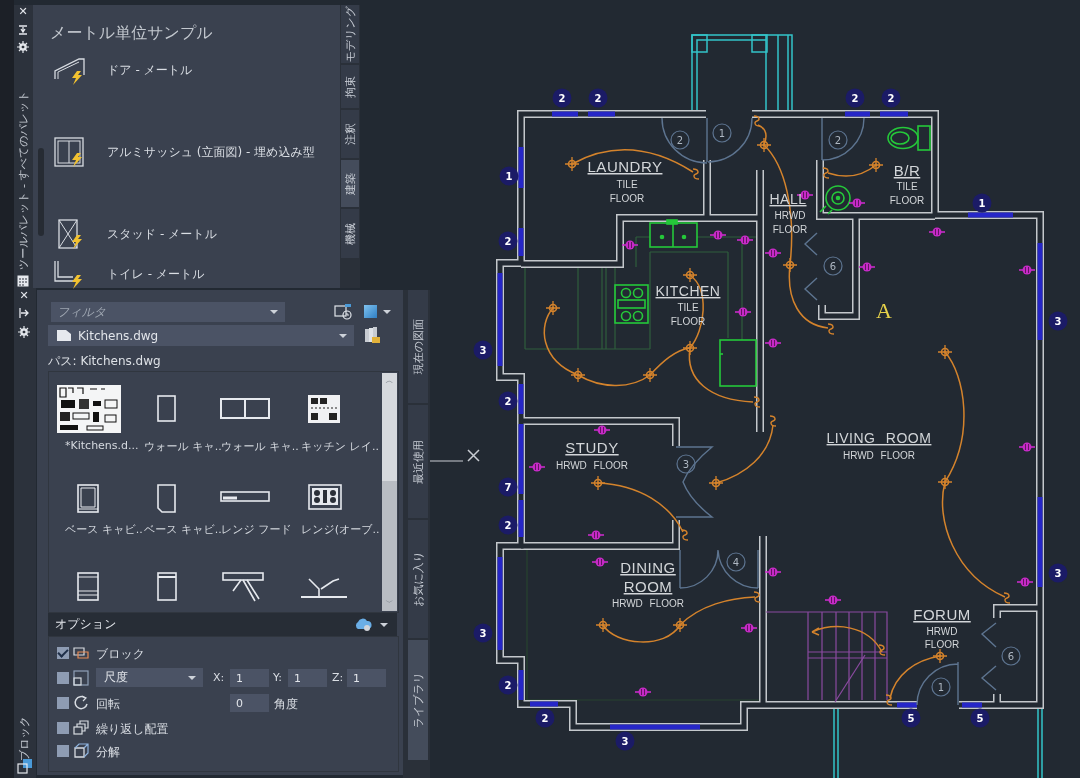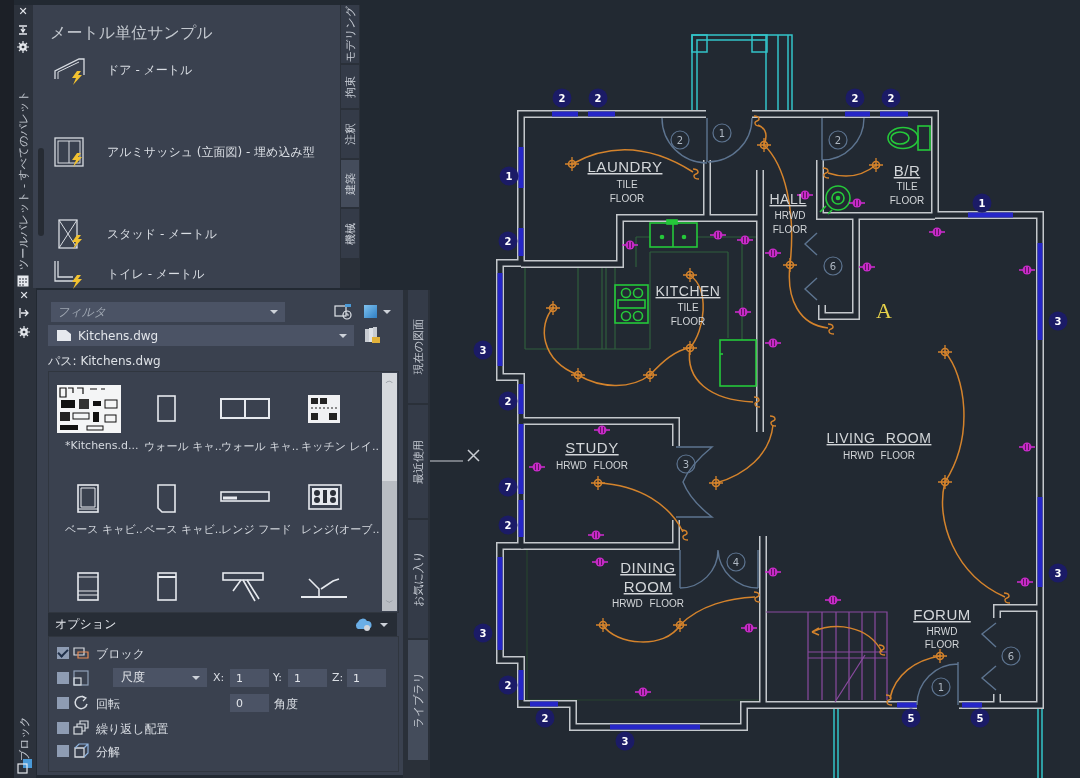--- a/index.html
+++ b/index.html
@@ -633,21 +633,21 @@
             <path d="M6 7H16V13H6Z" fill="none" stroke="#e68b56" stroke-width="1.2"></path>
           </svg>
         <div class="opt-lbl">ブロック</div>
       </div>
       <div class="opt-row" style="top:30px">
         <div class="cb" data-checked="false"></div>
         <svg class="opt-ic" viewBox="0 0 18 16">
             <rect x="2" y="1" width="14" height="14" fill="none" stroke="#8fa0b8" stroke-width="1.2"></rect>
             <rect x="2" y="8" width="7" height="7" fill="none" stroke="#d8dce2" stroke-width="1.2"></rect>
           </svg>
-        <div class="combo" style="left:64px;top:1px;width:94px;height:19px">
+        <div class="combo" style="left:47px;top:1px;width:107px;height:19px">
           <span style="margin-left:8px">尺度</span>
           <div class="caret" style="right:7px;top:8px"></div>
         </div>
         <div class="xyz" style="left:164px">X:</div>
         <input class="field" style="left: 181px; top: 2px; width: 39px;" value="1">
         <div class="xyz" style="left:224px">Y:</div>
         <input class="field" style="left: 239px; top: 2px; width: 39px;" value="1">
         <div class="xyz" style="left:283px">Z:</div>
         <input class="field" style="left: 298px; top: 2px; width: 39px;" value="1">
       </div>

